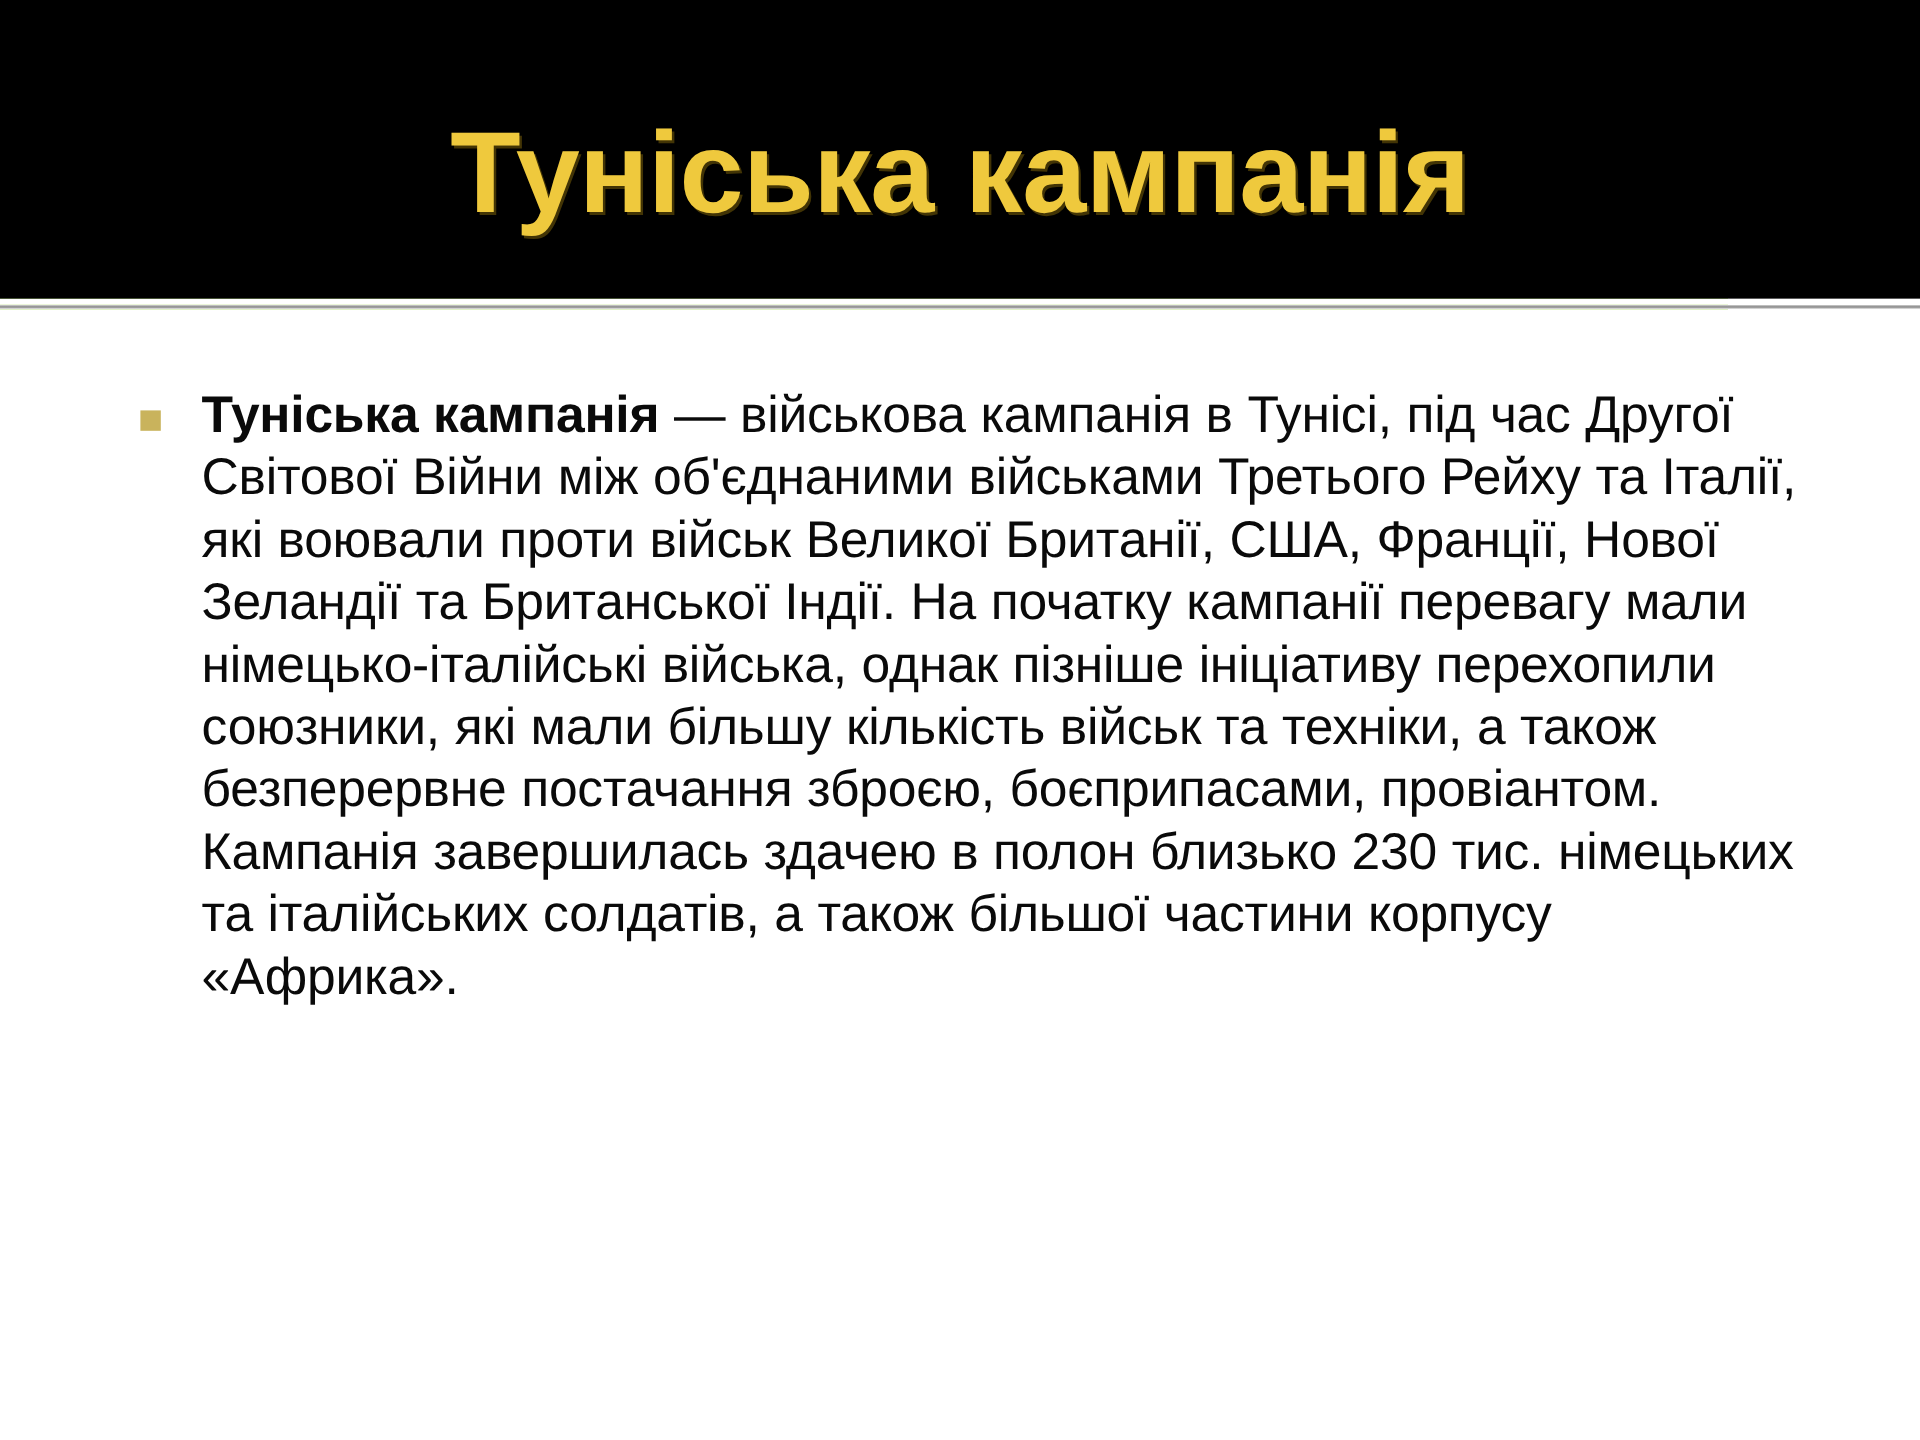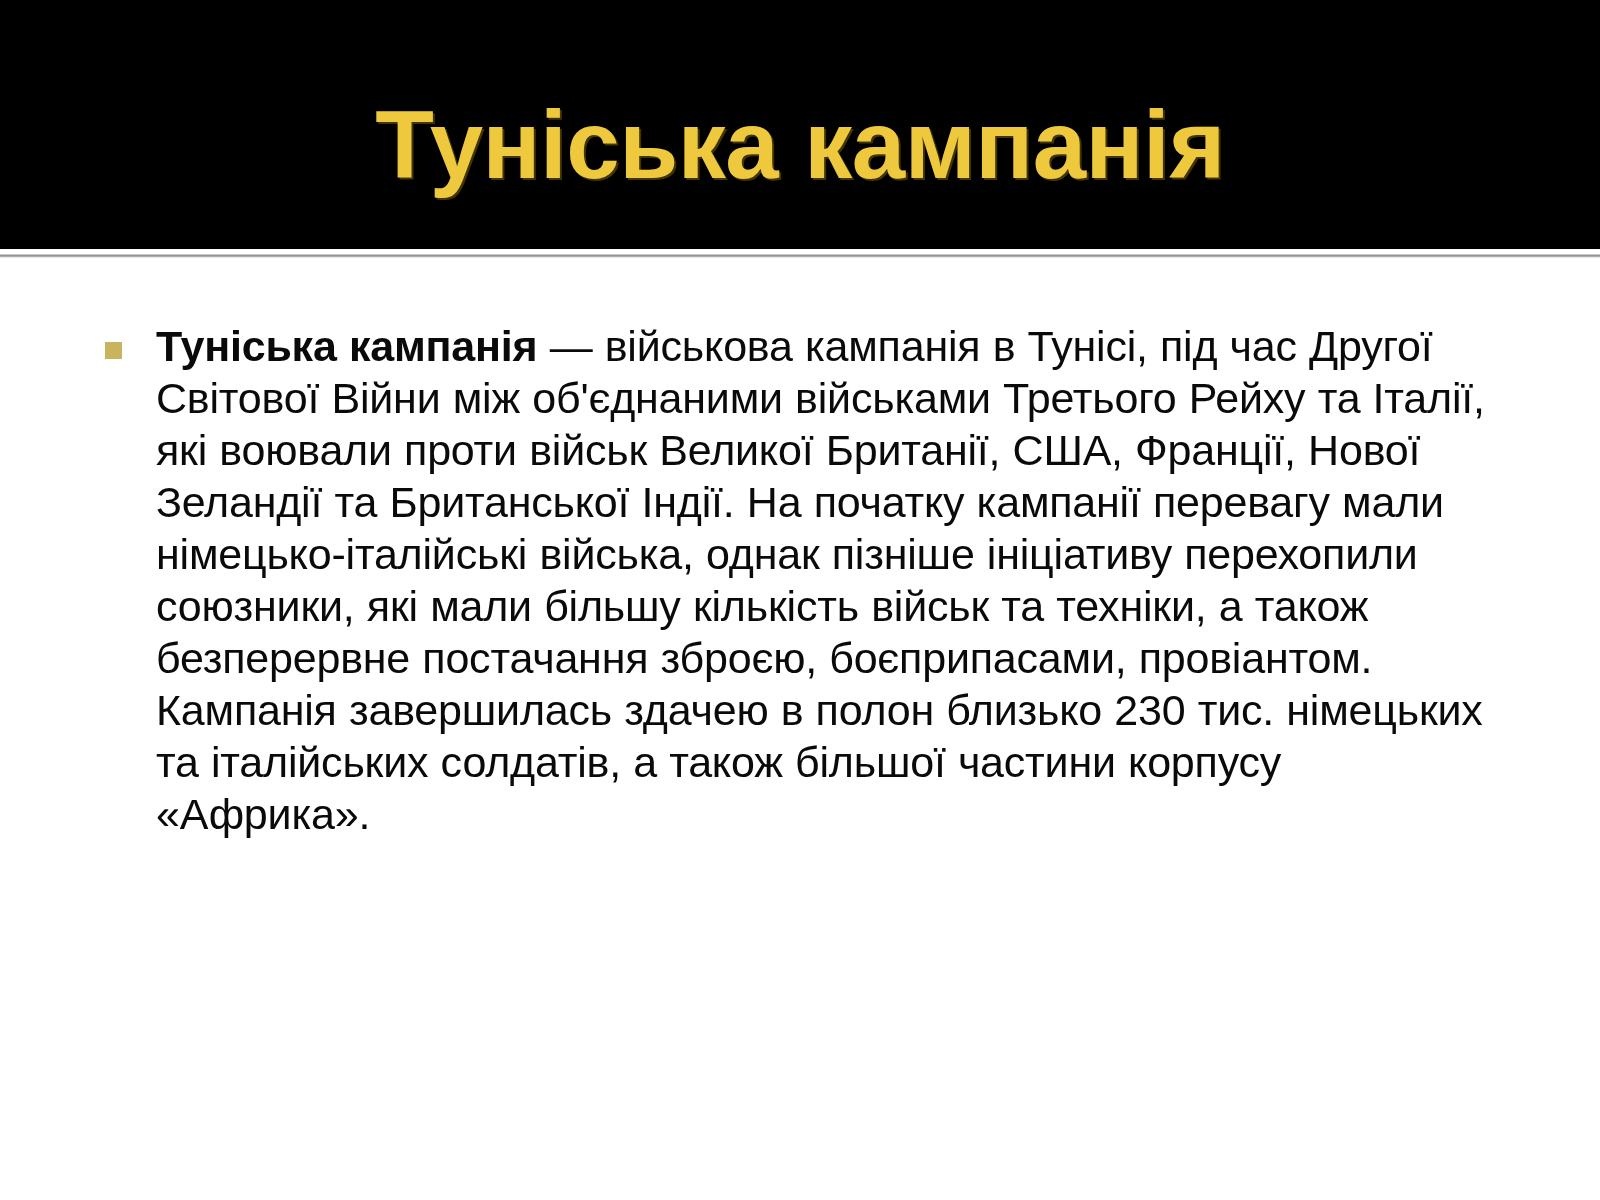--- a/index.html
+++ b/index.html
@@ -77,21 +77,21 @@
     position: absolute;
     left: 0;
     top: 258px;
     width: 1600px;
     height: 942px;
     background: #ffffff;
   }
 
   .bullet-row {
     position: absolute;
-    left: 98px;
+    left: 110px;
     top: 62px;
     width: 1400px;
     display: block;
   }
 
   .bullet-marker {
     position: absolute;
     left: 7px;
     top: 22px;
     width: 17px;

